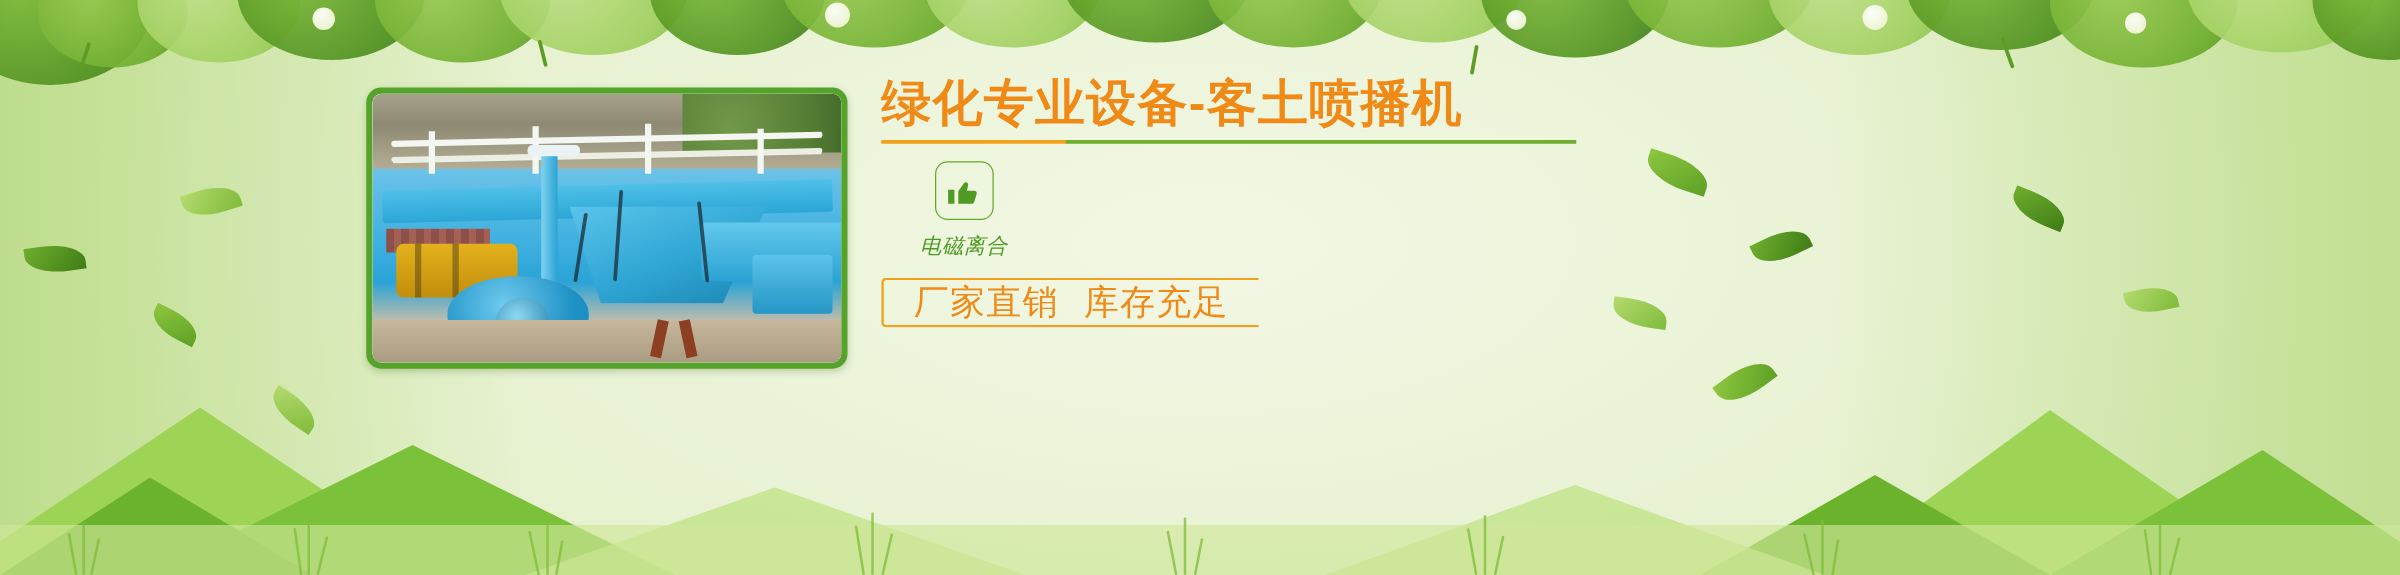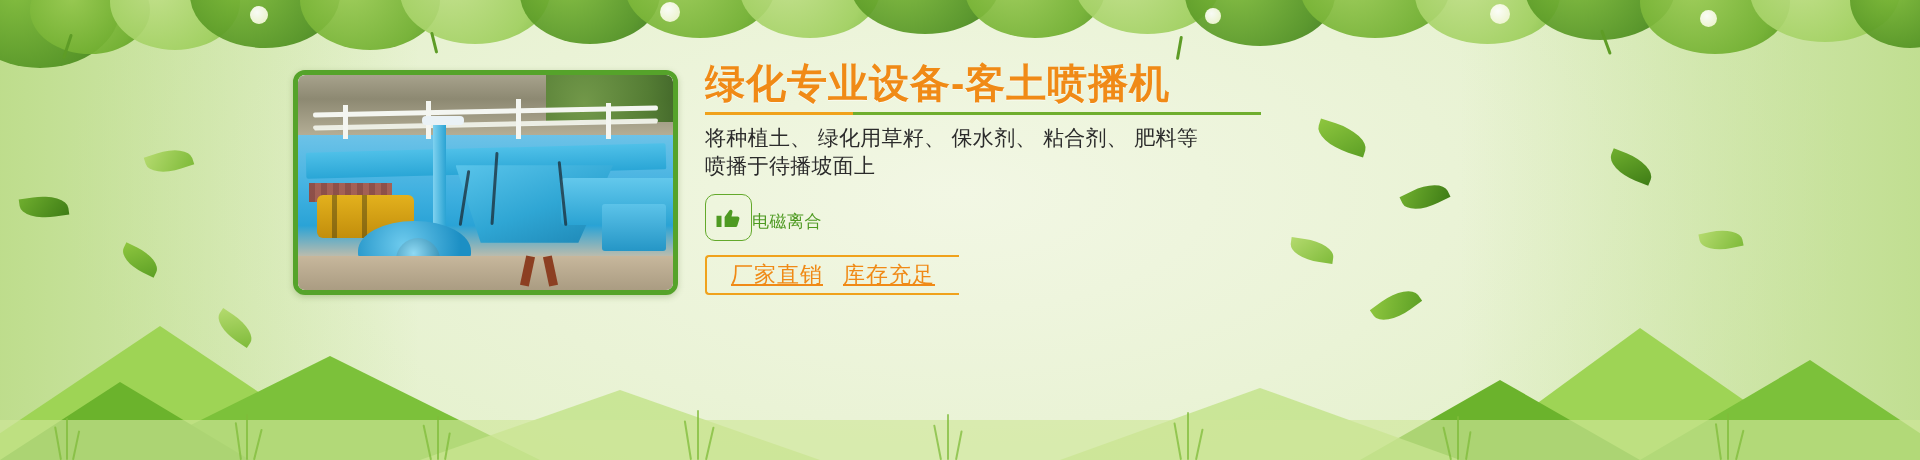--- a/index.html
+++ b/index.html
@@ -127,40 +127,40 @@
   .rule{
     margin-top:7px; height:3px; width:556px;
     background:linear-gradient(to right,#f0a21c 0 148px,#6fae2e 148px 100%);
   }
   .subtitle{
     margin-top:9px; font-size:21px; line-height:1.32; color:#2b2b2b;
     letter-spacing:.3px; white-space:nowrap;
   }
 
   .features{ margin-top:14px; display:flex; align-items:flex-start; }
-  .feature{ display:flex; align-items:center; }
+  .feature{ display:flex; flex-direction:column; align-items:center;font-style:italic; }
   .f1{ width:132px; }
   .f2{ width:178px; }
   .f3{ width:200px; }
   .badge{
     width:47px; height:47px; border:1.6px solid #63a92b; border-radius:10px;
     display:flex; align-items:center; justify-content:center; background:transparent;
   }
   .badge svg{ display:block; }
   .feature-label{
     margin-top:9px; font-size:17px; color:#4e9a22; white-space:nowrap; letter-spacing:.5px;
   }
 
   .ctas{ margin-top:14px; display:flex; align-items:stretch; }
   .cta-left{
     border:2px solid #f0a21c; border-right:none; border-radius:4px 0 0 4px;
     padding:0 24px; height:40px; display:flex; align-items:center; gap:20px;
     background:transparent;
   }
-  .cta-left span{ font-size:22px; color:#f08a16; letter-spacing:1px; white-space:nowrap;text-decoration:underline;}
+  .cta-left span{ font-size:28px; color:#f08a16; letter-spacing:1px; white-space:nowrap;}
   .cta-right{
     background:#f29100; border:2px solid #f0a21c; border-radius:0 4px 4px 0;
     padding:0 20px; height:40px; display:flex; align-items:center; cursor:pointer;
   }
   .cta-right span{ font-size:21px; color:#ffffff; font-weight:700; letter-spacing:1px; white-space:nowrap;}
 
   
   .grass{ position:absolute; bottom:0; width:1920px; height:90px; pointer-events:none;}
   .tuft{ position:absolute; bottom:0; width:2px; background:#7fbb3a; border-radius:2px; transform-origin:bottom center; opacity:.75;}
 </style>
@@ -246,24 +246,20 @@
       <div class="cable" style="left:44%;top:44%;height:26%;transform:rotate(9deg);"></div>
     </div>
   </div>
 
   <div class="content">
 
     <div class="title">绿化专业设备-客土喷播机</div>
 
     <div class="rule"></div>
 
-    <div class="subtitle">
-      <div>将种植土、 绿化用草籽、 保水剂、 粘合剂、 肥料等</div>
-      <div>喷播于待播坡面上</div>
-    </div>
 
     <div class="features">
 
       <div class="feature f1">
         <div class="badge">
           <span>
             <svg width="30" height="30" viewBox="0 0 24 24" fill="#4e9a22">
               <path d="M2 11h4v9H2zM8.5 20H17c.8 0 1.5-.5 1.7-1.3l1.6-5.1c.3-1-.4-2-1.5-2H14l.8-3.6c.2-.9-.5-1.8-1.4-1.8-.5 0-1 .3-1.3.7L8.5 12v8z"></path>
             </svg>
           </span>

